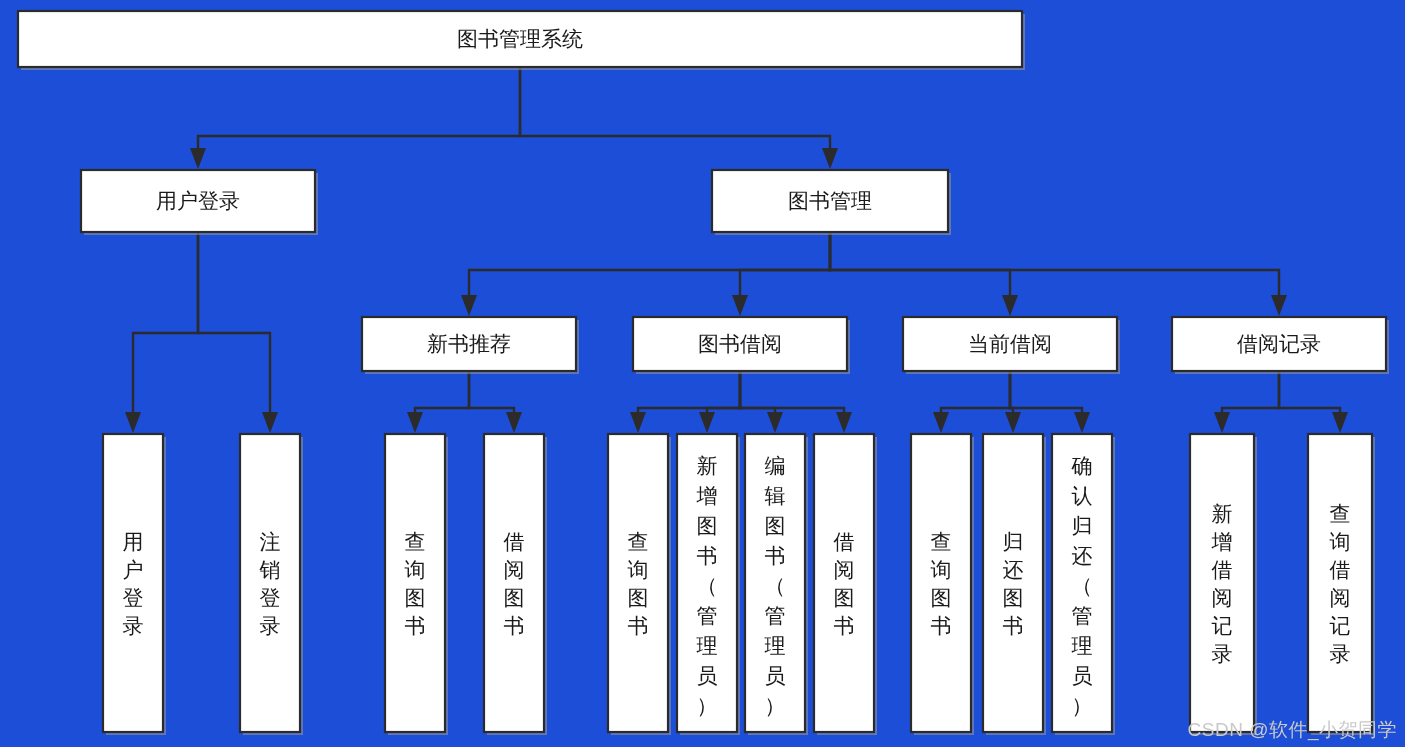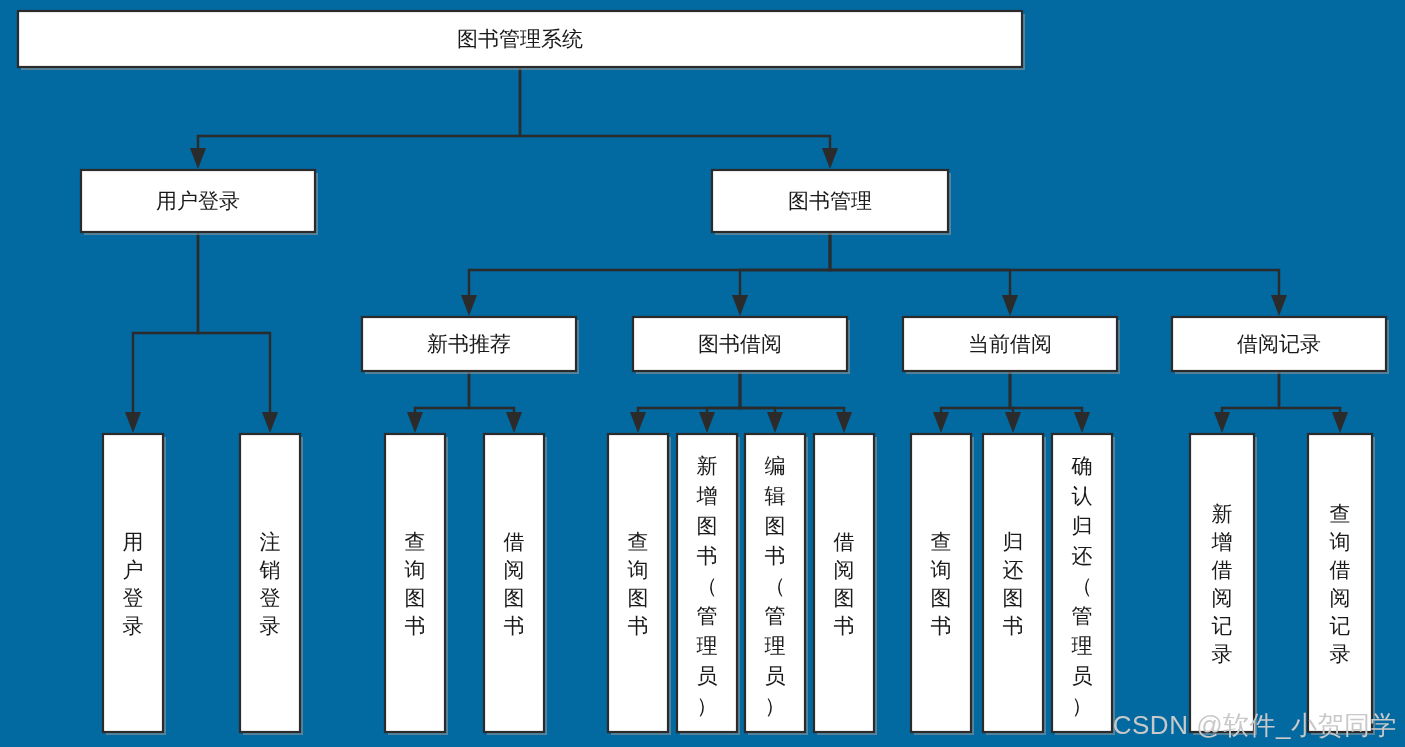--- a/index.html
+++ b/index.html
@@ -7,21 +7,21 @@
     padding: 0;
     background: #ffffff;
   }
   body {
     font-family: "Liberation Sans", "DejaVu Sans", sans-serif;
   }
   #diagram-root {
     position: relative;
     width: 1405px;
     height: 747px;
-    background: #0369a1;
+    background: #1d4ed8;
     overflow: hidden;
   }
   svg.diagram-canvas {
     position: absolute;
     left: 0;
     top: 0;
     width: 1405px;
     height: 747px;
     display: block;
   }
@@ -54,21 +54,21 @@
     font-family: "Liberation Sans", "DejaVu Sans", sans-serif;
     font-size: 21px;
     fill: #1a1a1a;
     text-anchor: middle;
   }
   .watermark-text {
     position: absolute;
     right: 8px;
     bottom: 4px;
     font-family: "Liberation Sans", "DejaVu Sans", sans-serif;
-    font-size: 26px;
+    font-size: 19px;
     color: #c9c9c9;
     white-space: nowrap;
     letter-spacing: 0.5px;
     pointer-events: none;
   }
 </style>
 </head>
 <body>
 
 <div id="diagram-root">

